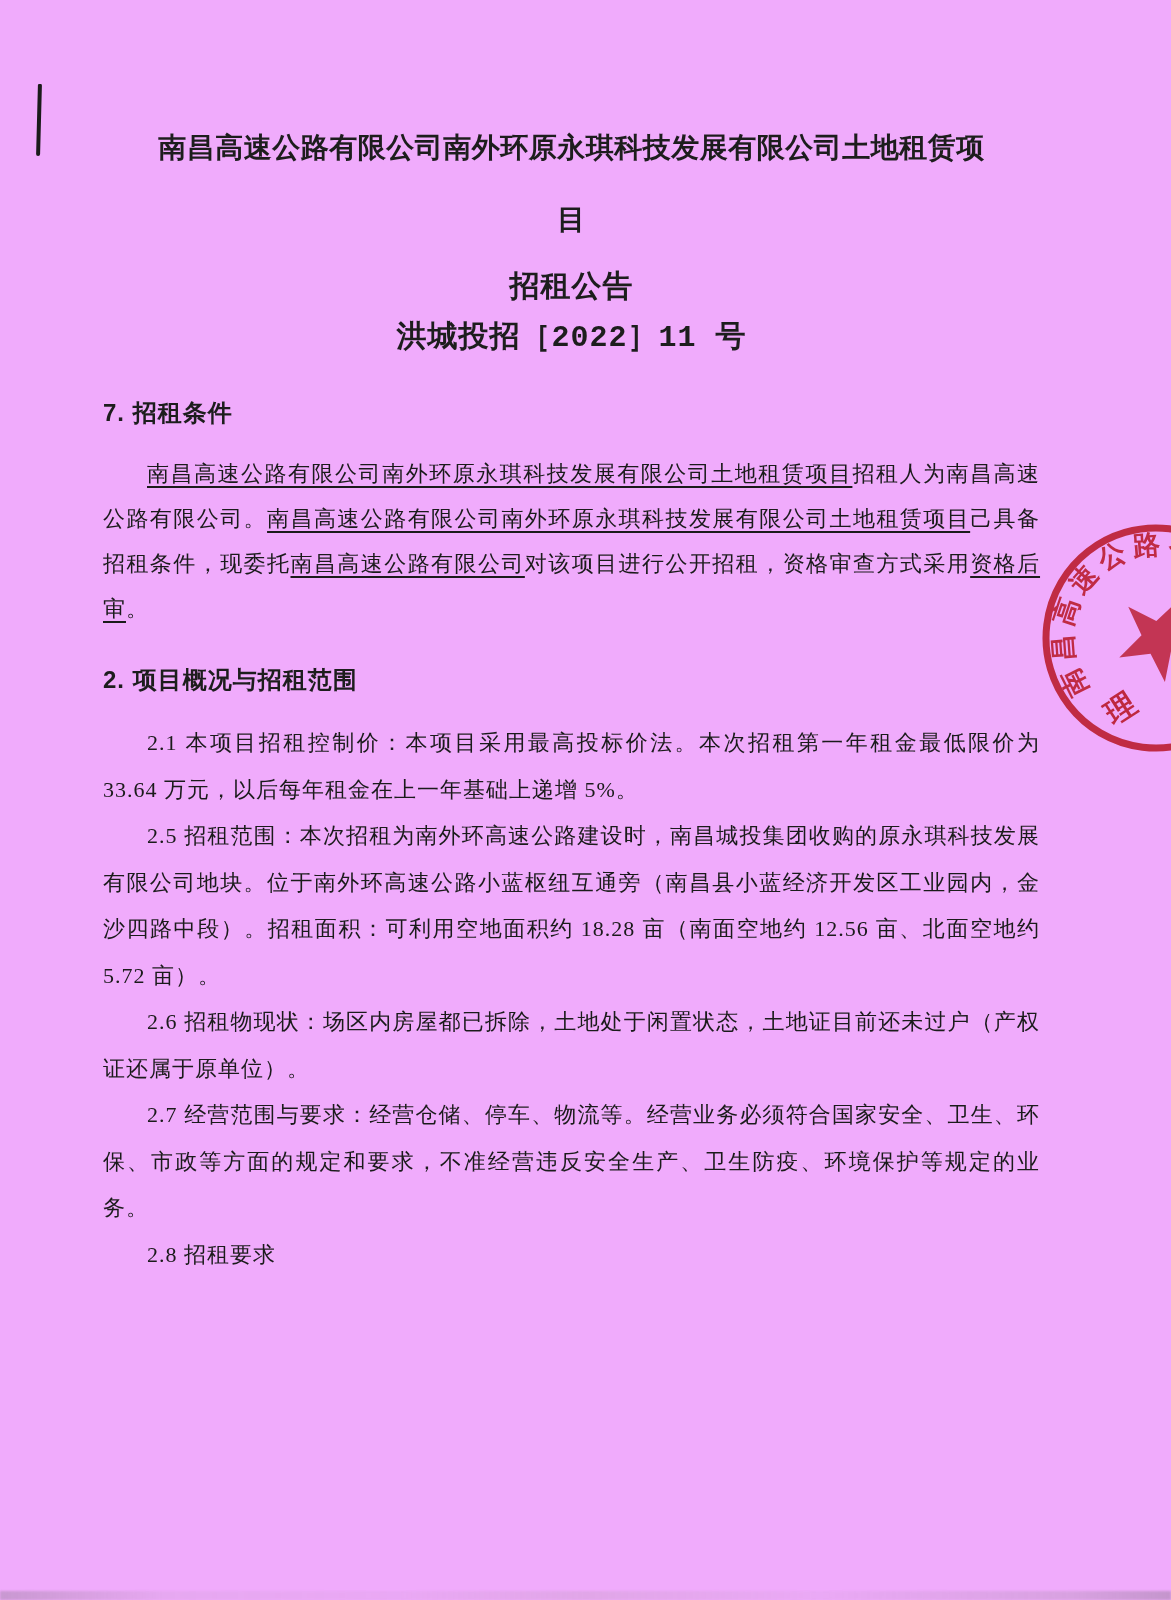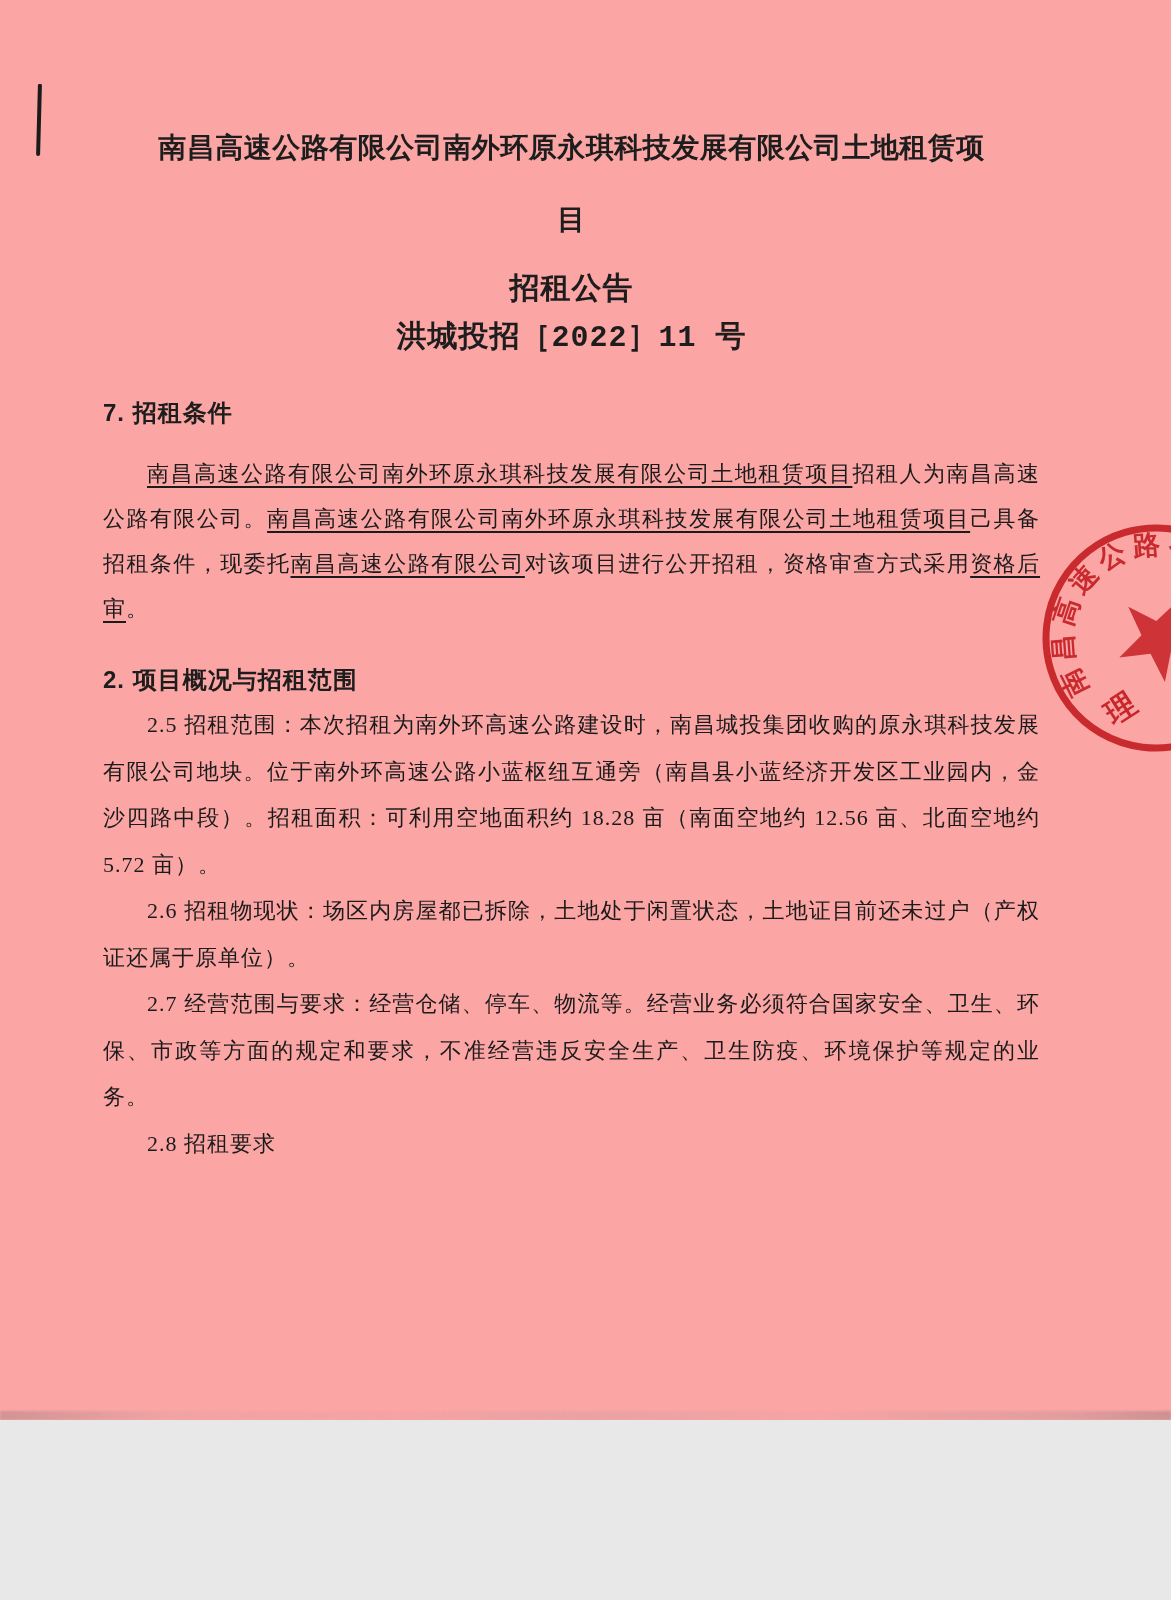--- a/index.html
+++ b/index.html
@@ -1,20 +1,20 @@
 <!DOCTYPE html>
 <html lang="zh"><head>
 <meta charset="utf-8">
 <style>
   html,body { margin:0; padding:0; background:#e8e8e8; }
   .page {
     position:relative;
-    width:1171px; height:1420px;
+    width:1171px; height:1600px;
     margin:0 auto;
-    background:#fca5a5;
+    background:#f0abfc;
     overflow:hidden;
     color:#1d1d1d;
   }
   .content {
     position:absolute; left:0; top:0; right:0;
     padding:0 131px 0 103px;
   }
   
   .ink-mark {
     position:absolute; left:37px; top:84px;
@@ -28,21 +28,21 @@
     margin:112px auto 0;
     width:846px;
     font-family:"Liberation Sans","DejaVu Sans",sans-serif;
     font-weight:700;
     font-size:28px;
     line-height:72px;
     letter-spacing:0.5px;
     text-align:center;
   }
   .subtitle {
-    font-family:Liberation Sans, sans-serif;
+    font-family:Liberation Mono, monospace;
     font-weight:700;
     font-size:30px;
     line-height:60px;
     margin-top:2px;
     text-align:center;
     letter-spacing:1px;
   }
   .docnum {
     font-family:Liberation Mono, monospace;
     font-weight:700;
@@ -119,20 +119,21 @@
   <div class="content">
 
     <div class="title">南昌高速公路有限公司南外环原永琪科技发展有限公司土地租赁项目</div>
     <div class="subtitle">招租公告</div>
     <div class="docnum">洪城投招［2022］11 号</div>
 
     <p class="sec-heading h1">7. 招租条件</p>
     <p class="body-p p1"><span class="u">南昌高速公路有限公司南外环原永琪科技发展有限公司土地租赁项目</span><span>招租人为南昌高速公路有限公司。</span><span class="u">南昌高速公路有限公司南外环原永琪科技发展有限公司土地租赁项目</span><span>己具备招租条件，现委托</span><span class="u">南昌高速公路有限公司</span><span>对该项目进行公开招租，资格审查方式采用</span><span class="u">资格后审</span><span>。</span></p>
 
     <p class="sec-heading h2">2. 项目概况与招租范围</p>
+    <p class="body-p sec2-p sec2-first">2.1 本项目招租控制价：本项目采用最高投标价法。本次招租第一年租金最低限价为 33.64 万元，以后每年租金在上一年基础上递增 5%。</p>
     <p class="body-p sec2-p">2.5 招租范围：本次招租为南外环高速公路建设时，南昌城投集团收购的原永琪科技发展有限公司地块。位于南外环高速公路小蓝枢纽互通旁（南昌县小蓝经济开发区工业园内，金沙四路中段）。招租面积：可利用空地面积约 18.28 亩（南面空地约 12.56 亩、北面空地约 5.72 亩）。</p>
     <p class="body-p sec2-p">2.6 招租物现状：场区内房屋都已拆除，土地处于闲置状态，土地证目前还未过户（产权证还属于原单位）。</p>
     <p class="body-p sec2-p">2.7 经营范围与要求：经营仓储、停车、物流等。经营业务必须符合国家安全、卫生、环保、市政等方面的规定和要求，不准经营违反安全生产、卫生防疫、环境保护等规定的业务。</p>
     <p class="body-p sec2-p">2.8 招租要求</p>
 
   </div>
 
   <div class="stamp-wrap">
     <svg width="300" height="300" viewBox="0 0 300 300">
       <g transform="rotate(-38 150 150)" opacity="0.88">

